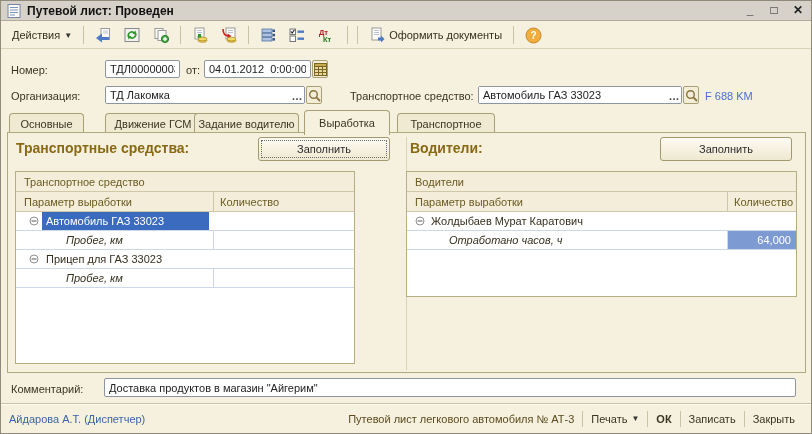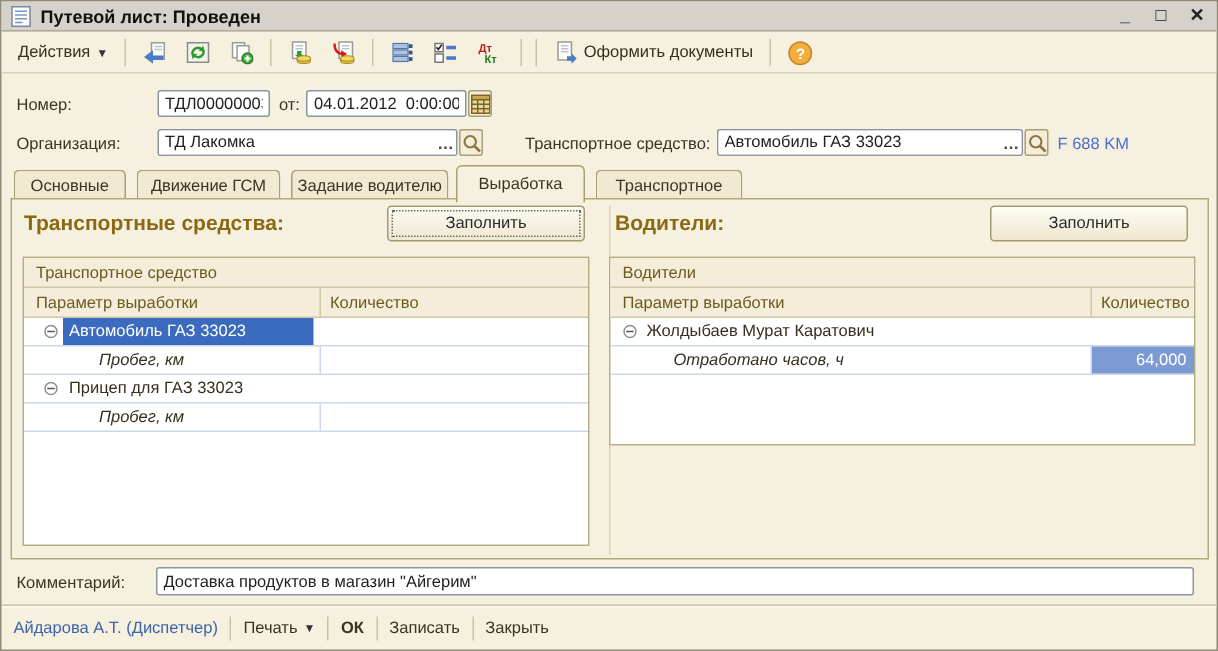--- a/index.html
+++ b/index.html
@@ -226,40 +226,40 @@
       <svg width="13" height="13" viewBox="0 0 13 13">
         <circle cx="5.5" cy="5.5" r="3.8" fill="none" stroke="#8A7440" stroke-width="1.4"></circle>
         <line x1="8.4" y1="8.4" x2="12" y2="12" stroke="#8A7440" stroke-width="1.8"></line>
       </svg>
     </span>
   <span class="plate" style="left:704px; top:89px;">F 688 KM</span>
 
   <span class="tab" style="left:8px; width:75px;">
       <span>Основные</span>
     </span>
-  <span class="tab" style="left:90px; width:96px;">
+  <span class="tab" style="left:104px; width:96px;">
       <span>Движение ГСМ</span>
     </span>
   <span class="tab" style="left:193px; width:105px;">
       <span>Задание водителю</span>
     </span>
   <span class="tab active" style="left:303px; width:86px;">
       <span>Выработка</span>
     </span>
   <span class="tab" style="left:396px; width:98px;">
       <span>Транспортное</span>
     </span>
 
   <div class="content">
     <div class="splitter"></div>
 
     <span class="heading" style="left:8px; top:7px;">Транспортные средства:</span>
     <button class="fillbtn focus" style="left:250px; top:4px;">Заполнить</button>
 
-    <div class="tbl" style="left:7px; top:38px; width:378px; height:193px;">
+    <div class="tbl" style="left:7px; top:38px; width:340px; height:193px;">
       <div class="caption">Транспортное средство</div>
       <div class="cols">
         <span class="c1" style="width:198px;">Параметр выработки</span>
         <span class="c2" style="justify-content:flex-start;">Количество</span>
       </div>
       <div class="trow">
         <span class="tree" style="left:13px;"><svg width="10" height="10" viewBox="0 0 10 10">
               <circle cx="5" cy="5" r="4" fill="#fff" stroke="#8F8F8F"></circle>
               <line x1="2.5" y1="5" x2="7.5" y2="5" stroke="#555"></line>
             </svg></span>
@@ -320,20 +320,21 @@
         <rect x="5" y="9" width="2" height="1.6" fill="#7A6420"></rect>
         <rect x="7.8" y="9" width="2" height="1.6" fill="#7A6420"></rect>
       </svg>
     </span>
 
   <span class="flabel" style="left:10px; top:382px;">Комментарий:</span>
   <input class="finput" style="left: 103px; top: 377px; width: 692px; height: 19px;" value="Доставка продуктов в магазин &quot;Айгерим&quot;">
 
   <div class="statusbar">
     <span class="sb-user">Айдарова А.Т. (Диспетчер)</span>
+    <span class="sb-doc">Путевой лист легкового автомобиля № АТ-3</span>
     <span class="sb-sep" style="margin-left:8px;"></span>
     <span class="sb-btn">
         <span>Печать</span>
         <span class="drop">▼</span>
       </span>
     <span class="sb-sep"></span>
     <span class="sb-btn ok">ОК</span>
     <span class="sb-sep"></span>
     <span class="sb-btn">Записать</span>
     <span class="sb-sep"></span>

